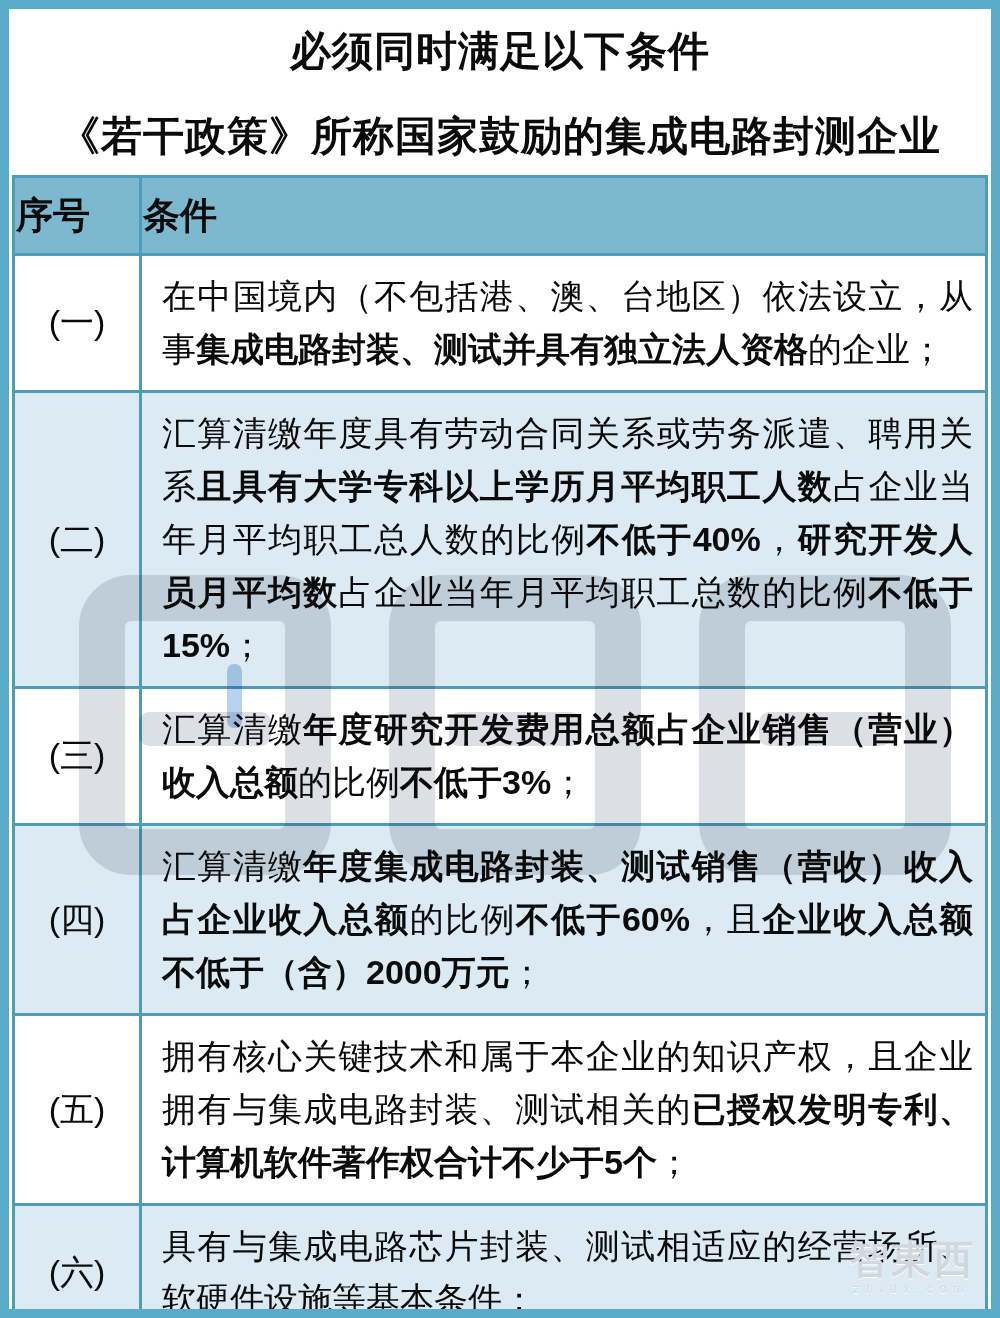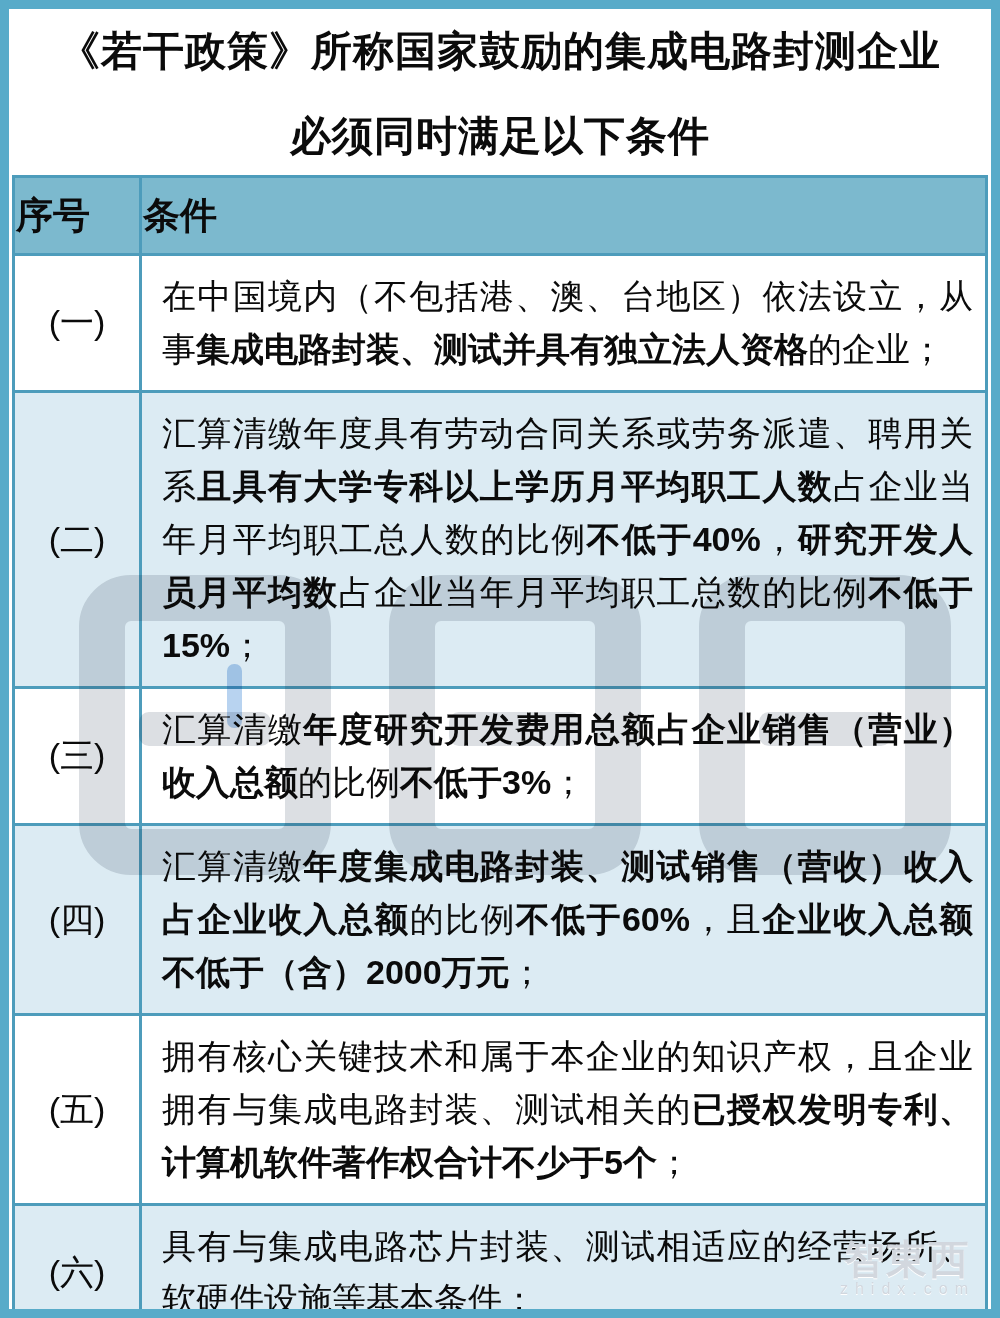--- a/index.html
+++ b/index.html
@@ -83,30 +83,30 @@
     mix-blend-mode:multiply;pointer-events:none;z-index:11;
   }
   
   .wm-corner{
     position:absolute;right:16px;bottom:12px;z-index:12;
     text-align:center;pointer-events:none;
     color:rgba(208,213,220,0.95);
     text-shadow:0 1px 0 #ffffff;
   }
   .wm-corner .wm-logo{font-size:40px;font-weight:700;letter-spacing:2px;line-height:44px;}
-  .wm-corner .wm-url{font-size:16px;letter-spacing:7px;line-height:16px;}
+  .wm-corner .wm-url{font-size:12px;letter-spacing:7px;line-height:16px;}
 </style>
 </head>
 <body>
 
 <div class="page">
 
   <div class="title-block">
+    <div class="title-line">必须同时满足以下条件</div>
     <div class="title-line">《若干政策》所称国家鼓励的集成电路封测企业</div>
-    <div class="title-line">必须同时满足以下条件</div>
   </div>
 
   <table class="cond-table">
     <colgroup>
         <col class="c-idx">
         <col>
       </colgroup>
     <thead>
       <tr>
         <th>序号</th>

